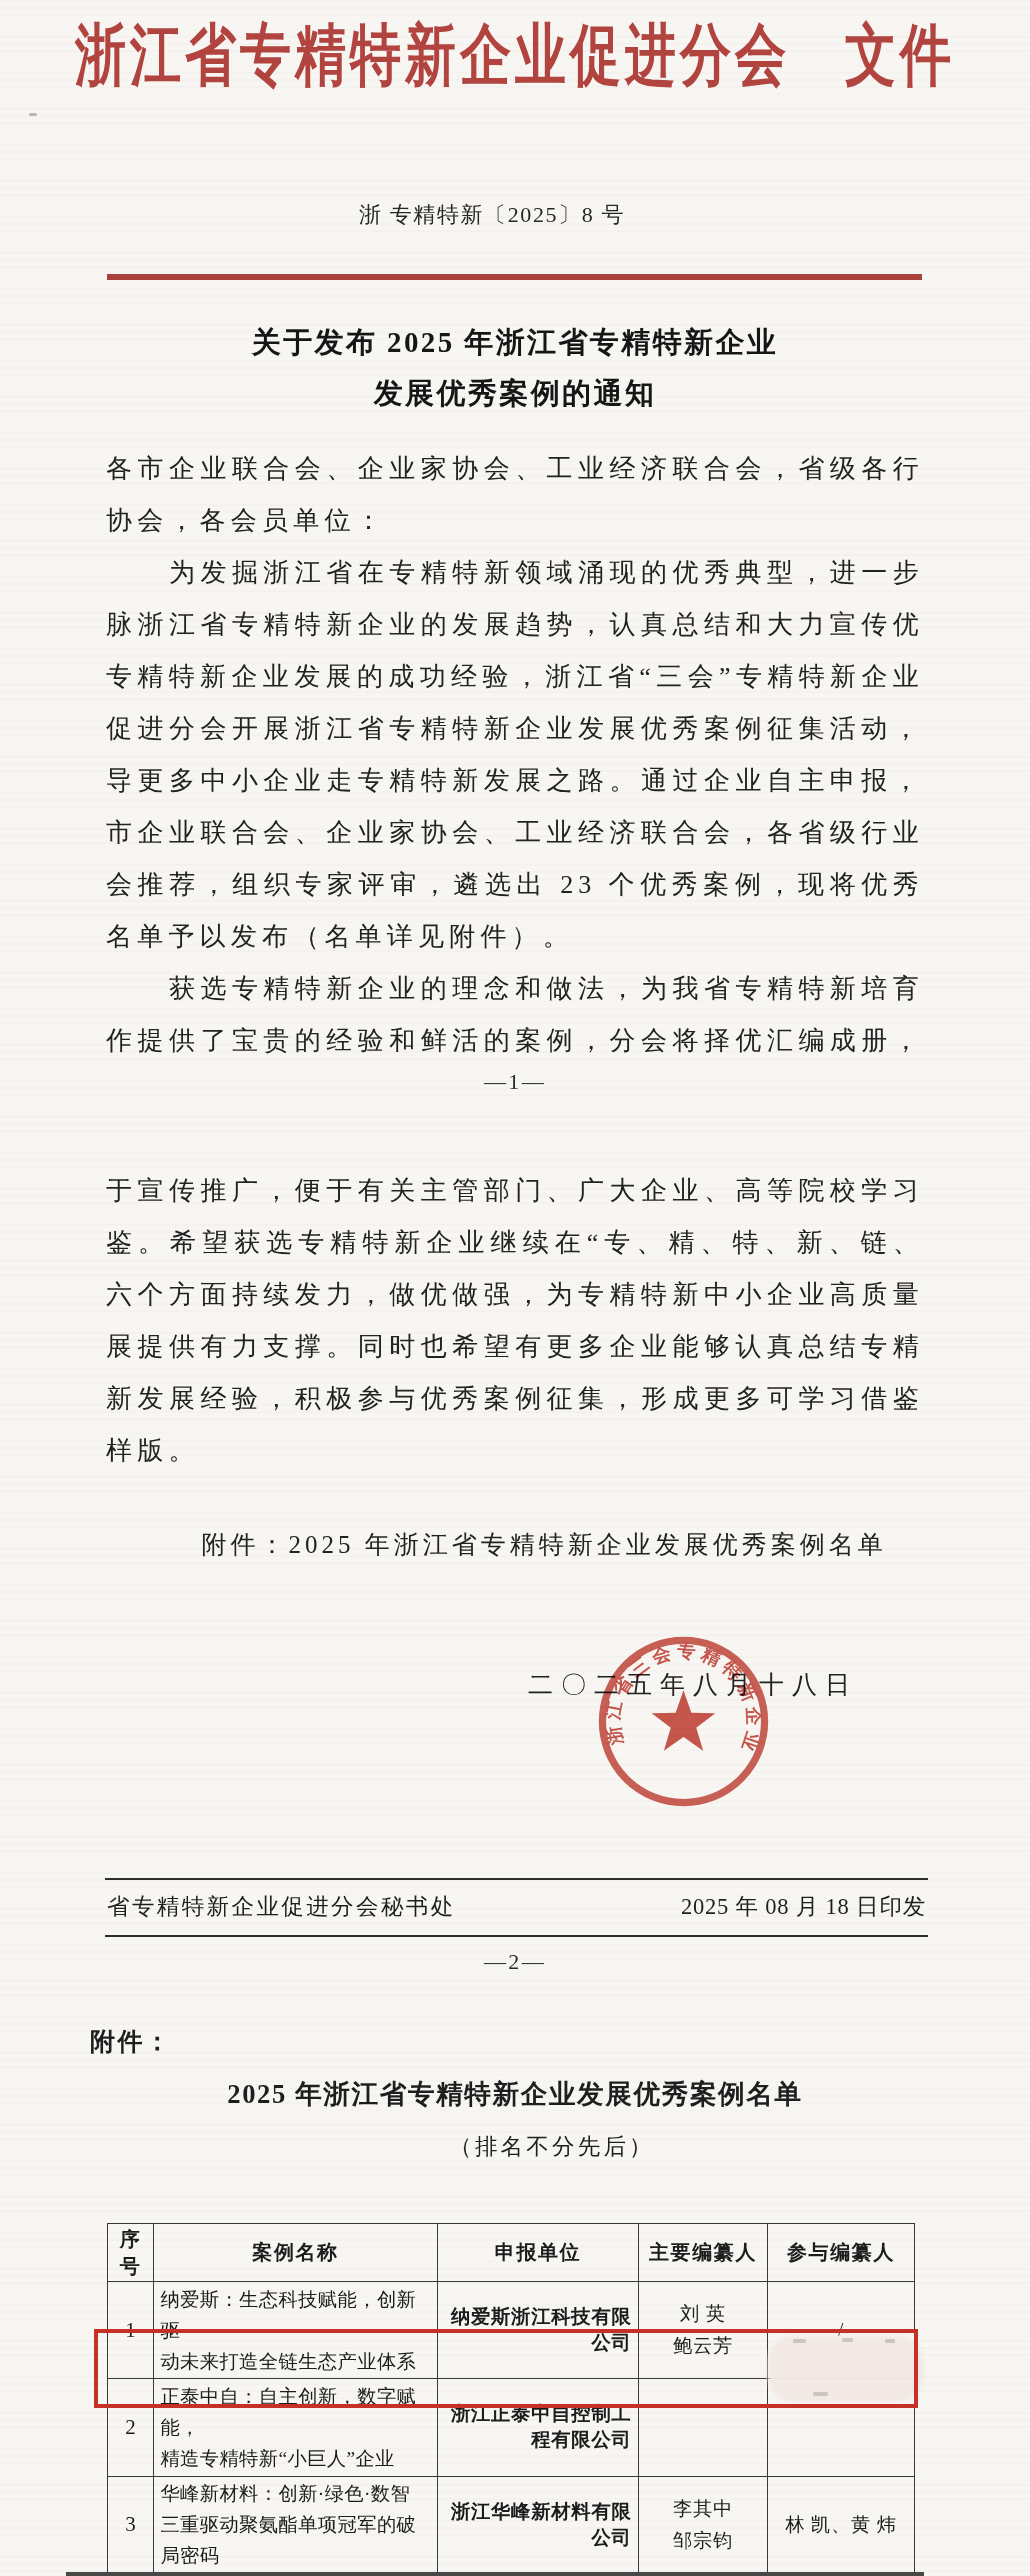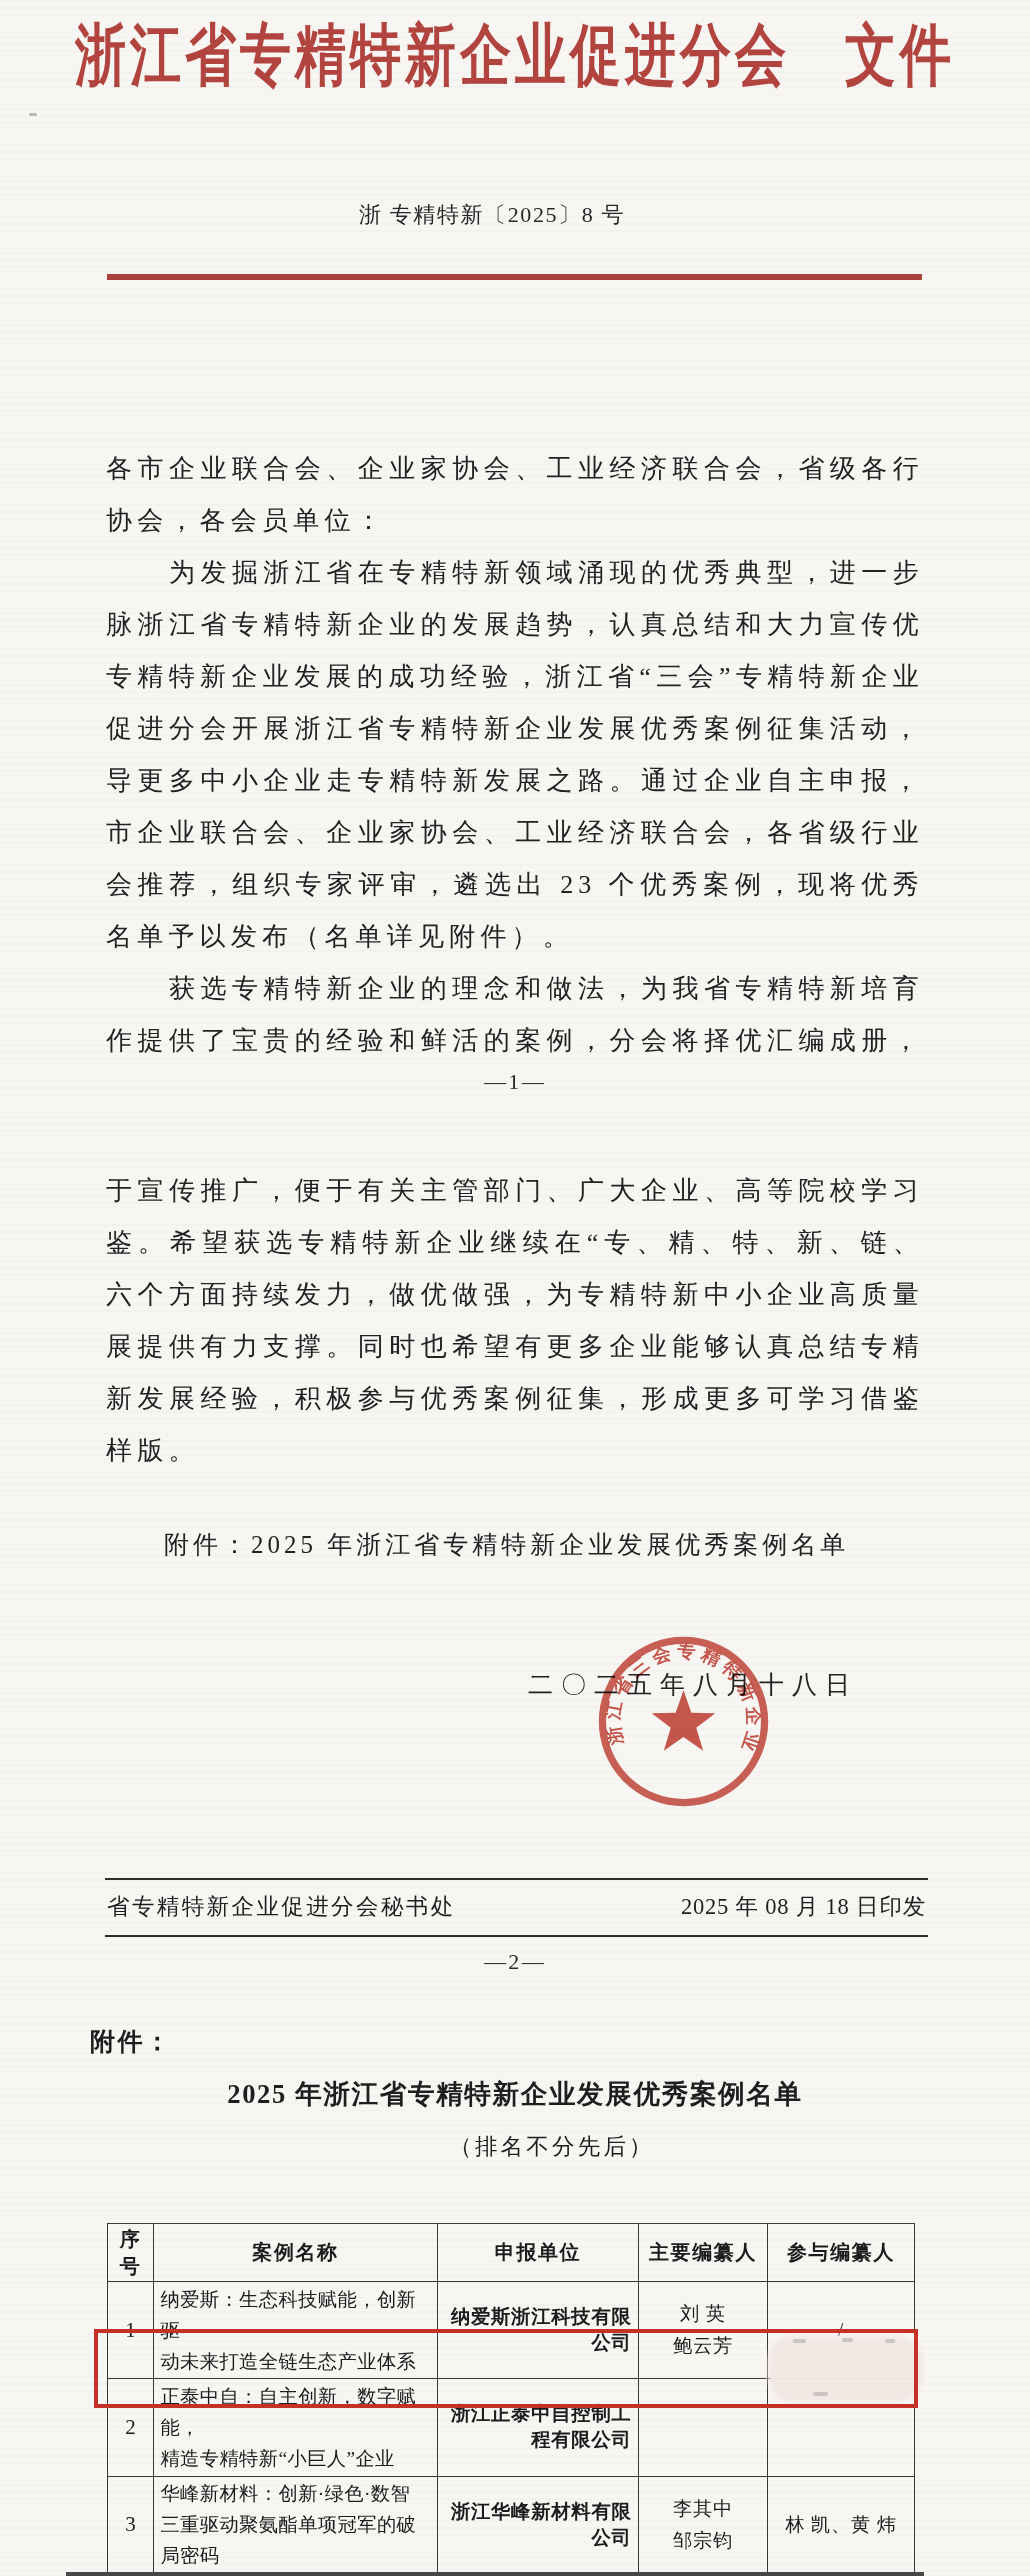--- a/index.html
+++ b/index.html
@@ -23,21 +23,21 @@
   .red-rule{left:107px; top:274px; width:815px; height:6.4px; background:#a8403c;}
   .doc-title{left:0; top:317px; width:1030px; text-align:center; font-weight:700; font-size:29px; letter-spacing:2.4px; color:#161616;}
   .doc-title div{height:51px; line-height:51px;}
   
   .bodycol{left:106px; width:818px;}
   .bodyline{height:52px; line-height:52px; font-size:26px; color:#222; letter-spacing:5.2px;
     text-align:justify; text-justify:inter-character; white-space:nowrap;}
   .l-full{text-align-last:justify; white-space:normal; overflow:hidden; height:52px;}
   .l-end{text-align-last:left;}
   .page-num{left:0; width:1030px; text-align:center; font-size:22px; letter-spacing:2.4px; color:#2a2a2a;}
-  .attach-ref{left:106px; top:1526px; width:818px; font-size:25px; letter-spacing:4px; color:#222; height:37px; line-height:37px;}
+  .attach-ref{left:106px; top:1526px; width:818px; font-size:25px; letter-spacing:4px; color:#222; height:37px; line-height:37px;text-align:center;}
   .signer{top:1679px; right:159px; font-size:25px; letter-spacing:1.6px; color:#222; z-index:2;}
   .sign-date{top:1668px; right:172px; font-size:25px; letter-spacing:8px; color:#222; z-index:2;}
   .seal{left:592px; top:1632px; width:183px; height:179px; z-index:3; mix-blend-mode:multiply; opacity:0.9;}
   
   .rule-black{left:105px; width:823px; height:2.4px; background:#2d2d2d;}
   .footer-row{left:107px; top:1891px; width:819px; display:flex; justify-content:space-between; font-size:22.5px;}
   .footer-issuer{letter-spacing:2.4px;}
   .footer-date{letter-spacing:0.8px;}
   
   .attach-label{left:90px; top:2025px; font-size:25px; font-weight:700; letter-spacing:2.4px;}
@@ -66,20 +66,24 @@
 <body>
 
 <div class="page">
 
   <div class="abs speck"></div>
 
   <div class="abs header-title">浙江省专精特新企业促进分会　文件</div>
   <div class="abs doc-number">浙 专精特新〔2025〕8 号</div>
   <div class="abs red-rule"></div>
 
+  <div class="abs doc-title">
+    <div>关于发布 2025 年浙江省专精特新企业</div>
+    <div>发展优秀案例的通知</div>
+  </div>
 
   <div class="abs bodycol" style="top:443px;">
     <div class="bodyline l-full">各市企业联合会、企业家协会、工业经济联合会，省级各行业</div>
     <div class="bodyline l-end">协会，各会员单位：</div>
     <div class="bodyline l-full">　　为发掘浙江省在专精特新领域涌现的优秀典型，进一步把</div>
     <div class="bodyline l-full">脉浙江省专精特新企业的发展趋势，认真总结和大力宣传优秀</div>
     <div class="bodyline l-full">专精特新企业发展的成功经验，浙江省“三会”专精特新企业</div>
     <div class="bodyline l-full">促进分会开展浙江省专精特新企业发展优秀案例征集活动，引</div>
     <div class="bodyline l-full">导更多中小企业走专精特新发展之路。通过企业自主申报，各</div>
     <div class="bodyline l-full">市企业联合会、企业家协会、工业经济联合会，各省级行业协</div>

